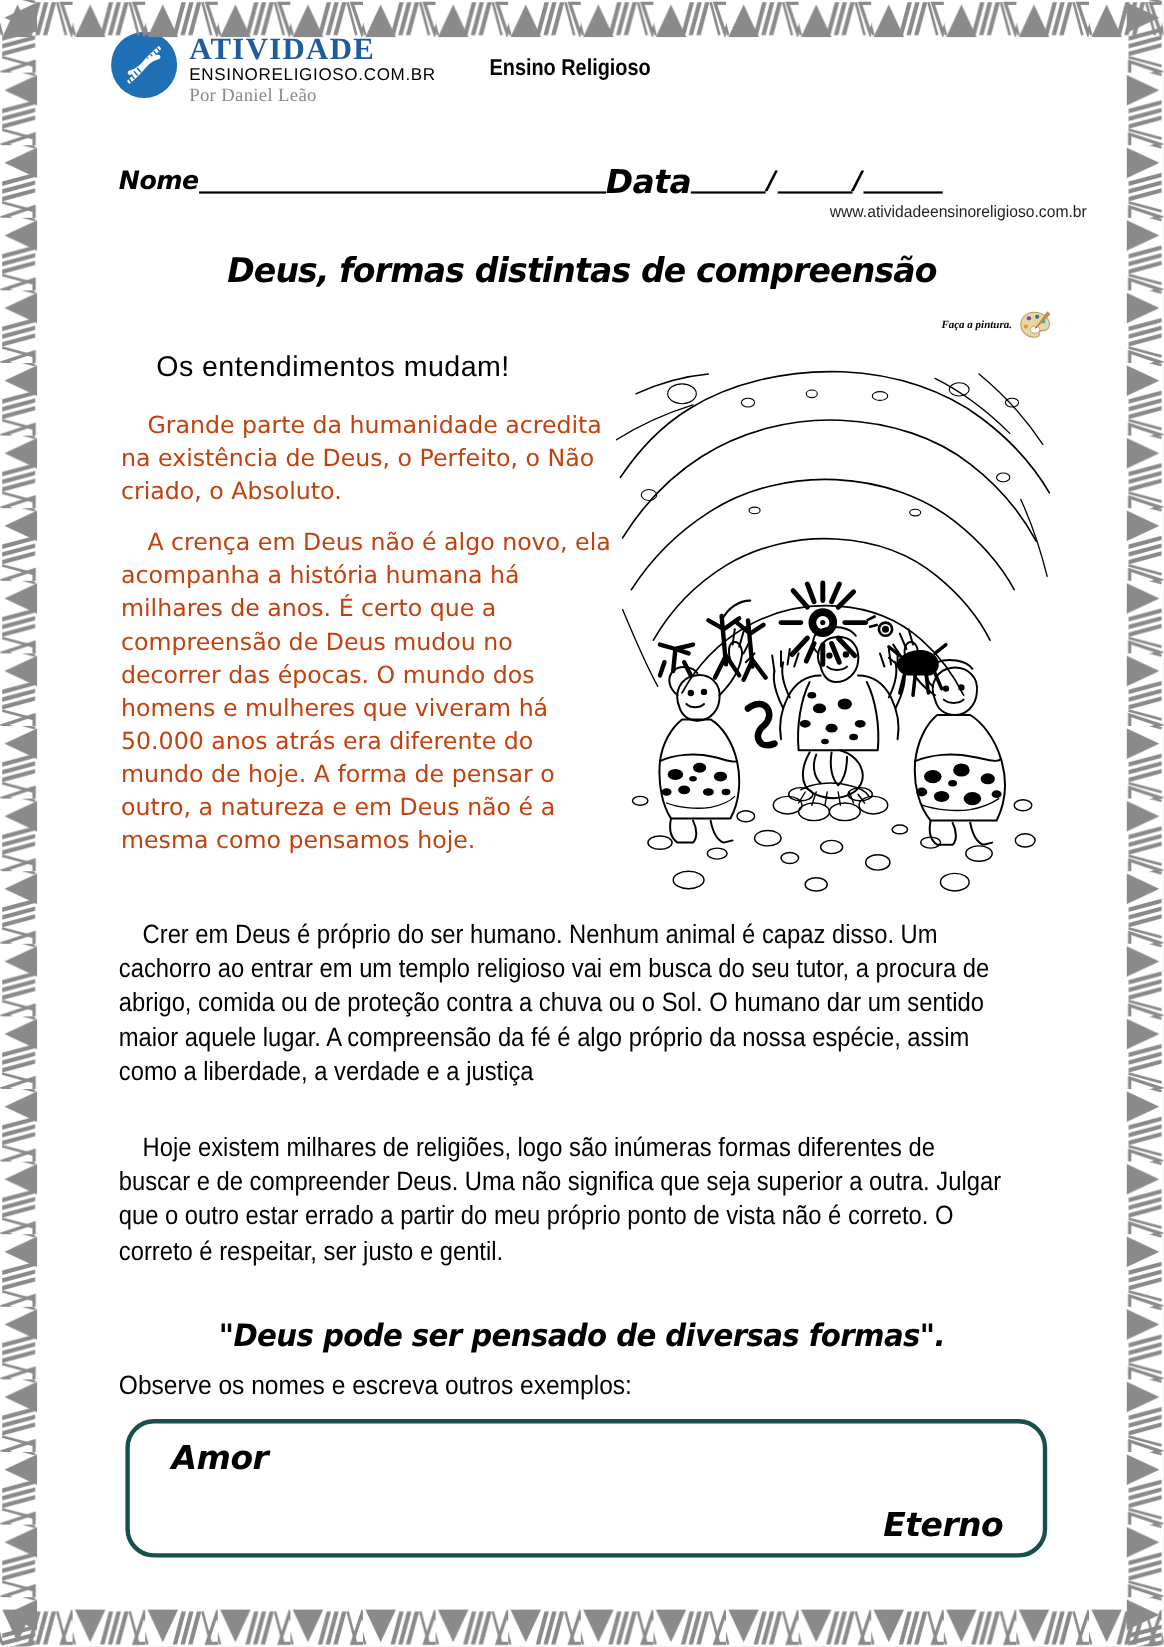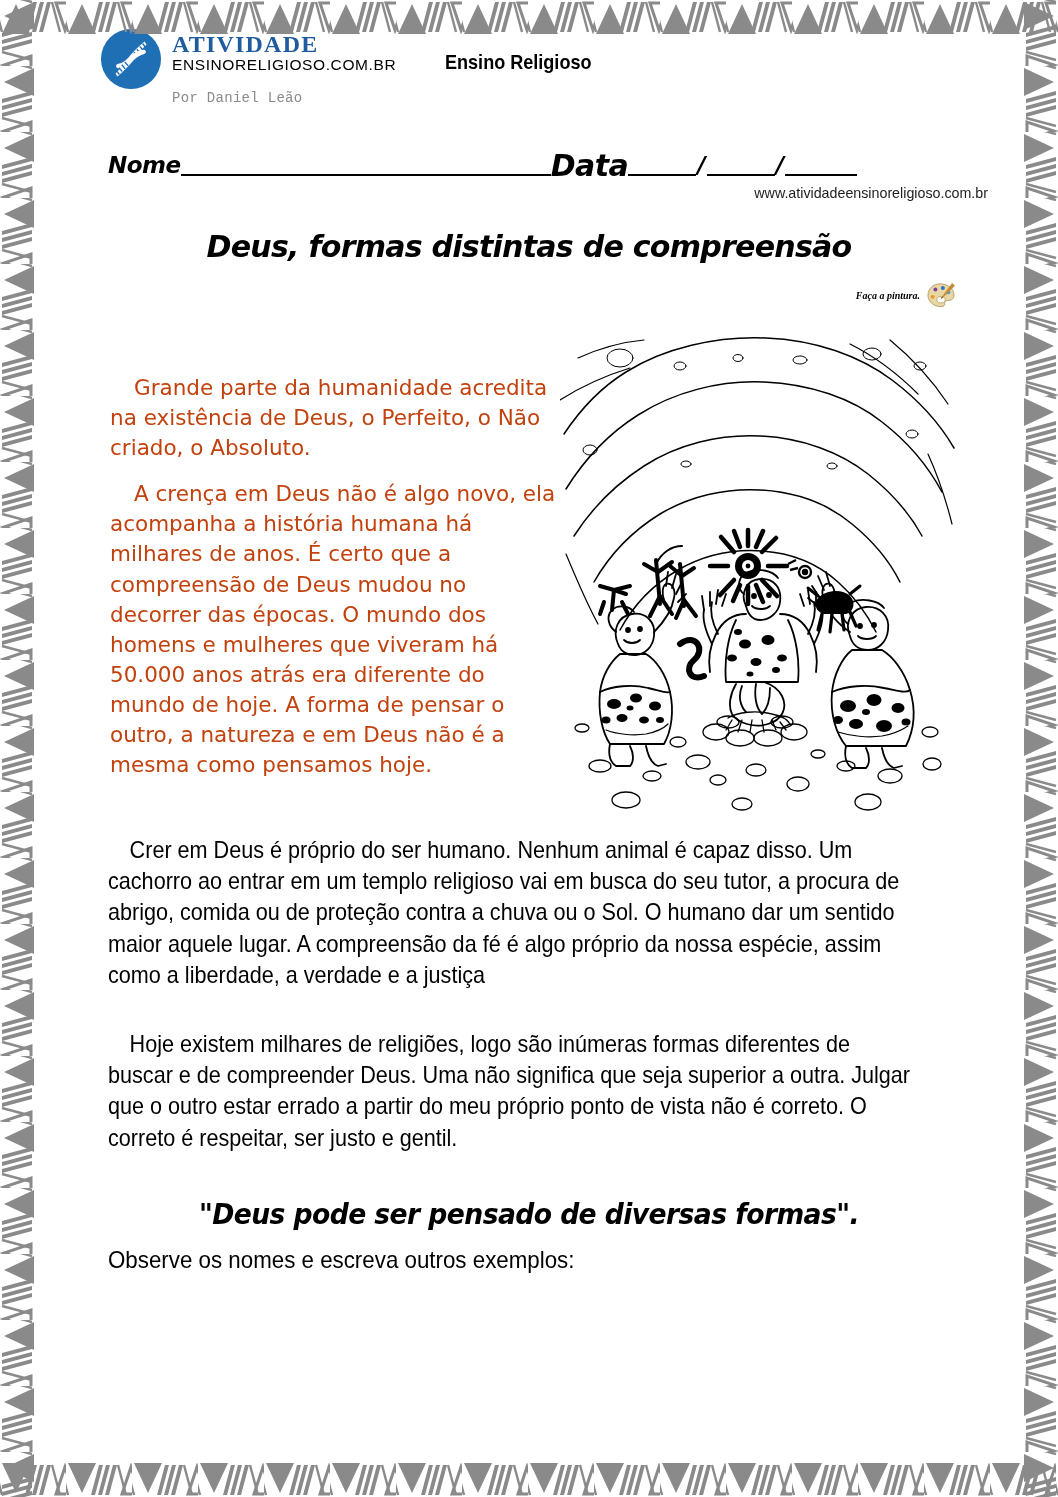--- a/index.html
+++ b/index.html
@@ -22,30 +22,30 @@
     position:absolute;left:60px;top:28px;width:938px;height:1400px;
     background:#fff;z-index:2;
   }
 
   
   .header{position:relative;height:78px;}
   .logo-wrap{position:absolute;left:40px;top:0;display:flex;align-items:flex-start;gap:10px;}
   .logo-mark{width:62px;height:62px;flex:0 0 62px;}
   .logo-text{padding-top:4px;line-height:1;}
   .logo-title{
-    font-family:"Liberation Serif",serif;font-weight:bold;font-size:24px;
+    font-family:"Liberation Serif",serif;font-weight:bold;font-size:28px;
     letter-spacing:1.2px;color:#1f5c9e;
   }
   .logo-sub{
     font-family:"Liberation Sans",sans-serif;font-size:15.5px;
     letter-spacing:0.6px;color:#000000;margin-top:1px;
   }
   .logo-by{
-    font-family:Liberation Mono, monospace;font-size:14px;
-    color:#8a8a8a;margin-top:18px;letter-spacing:0.3px;
+    font-family:Liberation Serif, serif;font-size:17px;
+    color:#8a8a8a;margin-top:1px;letter-spacing:0.3px;
   }
   .subject{
     position:absolute;left:385px;top:22px;
     font-family:"Liberation Sans",sans-serif;
     font-weight:bold;font-size:21px;color:#000;
     transform:scaleX(0.86);transform-origin:left center;
   }
 
   
   .namerow{
@@ -469,32 +469,37 @@
         <ellipse cx="182" cy="490" rx="10" ry="6"></ellipse>
         <ellipse cx="308" cy="488" rx="13" ry="8"></ellipse>
         <ellipse cx="118" cy="428" rx="8" ry="5"></ellipse>
         <ellipse cx="258" cy="440" rx="7" ry="4"></ellipse>
         <ellipse cx="370" cy="418" rx="8" ry="5"></ellipse>
         <ellipse cx="22" cy="414" rx="7" ry="4"></ellipse>
       </g>
     </svg>
   </div>
 
+  <div class="sub-head">Os entendimentos mudam!</div>
 
   <div class="col-text">
     <p><span class="ind"></span><span>Grande parte da humanidade acredita na existência de Deus, o Perfeito, o Não criado, o Absoluto.</span></p>
     <p><span class="ind"></span><span>A crença em Deus não é algo novo, ela acompanha a história humana há milhares de anos. É certo que a compreensão de Deus mudou no decorrer das épocas. O mundo dos homens e mulheres que viveram há 50.000 anos atrás era diferente do mundo de hoje. A forma de pensar o outro, a natureza e em Deus não é a mesma como pensamos hoje.</span></p>
   </div>
 
   <div class="wide para2">
     <p><span class="ind"></span><span>Crer em Deus é próprio do ser humano. Nenhum animal é capaz disso. Um cachorro ao entrar em um templo religioso vai em busca do seu tutor, a procura de abrigo, comida ou de proteção contra a chuva ou o Sol. O humano dar um sentido maior aquele lugar. A compreensão da fé é algo próprio da nossa espécie, assim como a liberdade, a verdade e a justiça</span></p>
   </div>
 
   <div class="wide para3">
     <p><span class="ind"></span><span>Hoje existem milhares de religiões, logo são inúmeras formas diferentes de buscar e de compreender Deus. Uma não significa que seja superior a outra. Julgar que o outro estar errado a partir do meu próprio ponto de vista não é correto. O correto é respeitar, ser justo e gentil.</span></p>
   </div>
 
   <div class="quote">"Deus pode ser pensado de diversas formas".</div>
 
   <div class="observe">Observe os nomes e escreva outros exemplos:</div>
 
+  <div class="answer-box">
+    <span class="ans-word ans-1">Amor</span>
+    <span class="ans-word ans-2">Eterno</span>
+  </div>
 
 </div>
 
 </body></html>

